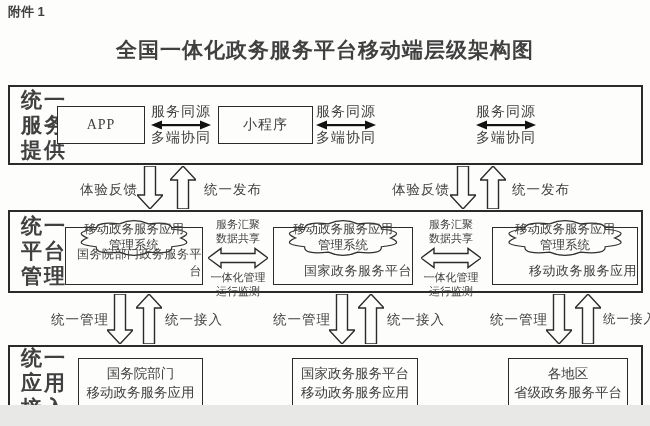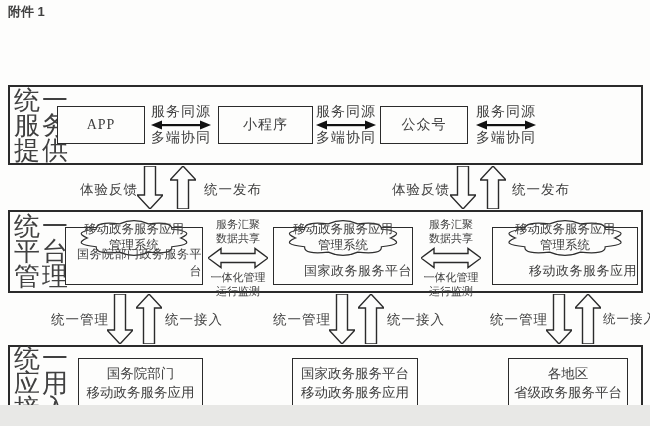--- a/index.html
+++ b/index.html
@@ -15,22 +15,22 @@
   .title {
     position:absolute; left:0; right:0; top:36px; text-align:center;
     font-size:21px; font-weight:bold; letter-spacing:1px;
     font-family:"Liberation Sans","DejaVu Sans",sans-serif;
   }
   .band {
     position:absolute; left:8px; width:635px; border:2px solid #2b2b2b;
     box-sizing:border-box; background:transparent;
   }
   .band-label {
-    position:absolute; left:14px; font-size:26px; line-height:25px;
-    letter-spacing:2px; white-space:pre-line; font-weight:400;
+    position:absolute; left:21px; font-size:21px; line-height:25px;
+    letter-spacing:2px; white-space:pre-line; font-weight:700;
   }
   .chan {
     position:absolute; top:106px; height:38px; border:1.6px solid #2b2b2b;
     box-sizing:border-box; display:flex; align-items:center; justify-content:center;
     font-size:14px; background:#fdfdfc; letter-spacing:1px;
   }
   .hlink {
     position:absolute; top:104px; height:42px; display:flex; flex-direction:column;
     align-items:center; justify-content:center; font-size:14px; line-height:14px;
     text-align:center; letter-spacing:1px;
@@ -83,29 +83,29 @@
       </g>
       <polygon id="down43" points="7.5,0 18.5,0 18.5,29 26,29 13,43 0,29 7.5,29"></polygon>
       <polygon id="up43" points="13,0 26,14 18.5,14 18.5,43 7.5,43 7.5,14 0,14"></polygon>
       <polygon id="down50" points="7.5,0 18.5,0 18.5,36 26,36 13,50 0,36 7.5,36"></polygon>
       <polygon id="up50" points="13,0 26,14 18.5,14 18.5,50 7.5,50 7.5,14 0,14"></polygon>
       <polygon id="dblh" points="0,11 13,1.5 13,6.5 47,6.5 47,1.5 60,11 47,20.5 47,15.5 13,15.5 13,20.5"></polygon>
     </defs>
   </svg>
 
   <div class="attachment">附件 1</div>
+  <div class="title">全国一体化政务服务平台移动端层级架构图</div>
 
   <div class="band" style="top:85px;height:80px"></div>
   <div class="band-label" style="top:88px">统一
 服务
 提供</div>
 
   <div class="chan" style="left:218px;width:95px">小程序</div>
   <div class="chan" style="left:57px;width:88px">APP</div>
-  <div class="chan" style="left:380px;width:88px">公众号</div>
 
   <div class="hlink" style="left:149px;width:64px">
     <span>服务同源</span>
     <svg class="thin" width="60" height="10">
         <use href="#thin-dbl"></use>
       </svg>
     <span>多端协同</span>
   </div>
   <div class="hlink" style="left:314px;width:64px">
     <span>服务同源</span>

